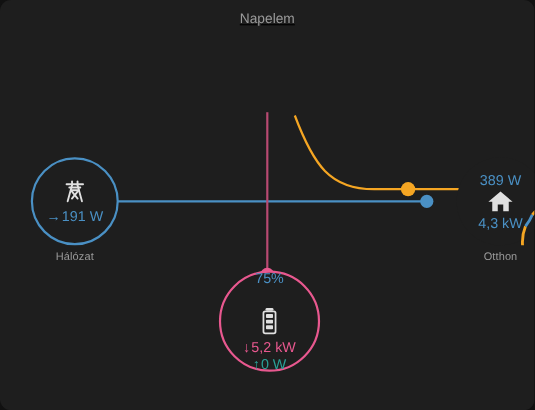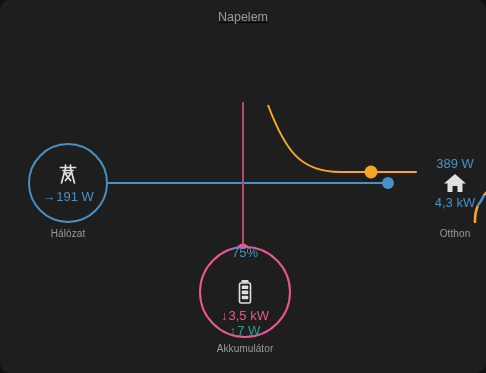--- a/index.html
+++ b/index.html
@@ -241,23 +241,22 @@
           </g>
           <g fill="#e0e0e0">
             <rect x="5.8" y="7.5" width="6.4" height="3.6" rx="0.7"></rect>
             <rect x="5.8" y="12.6" width="6.4" height="3.6" rx="0.7"></rect>
             <rect x="5.8" y="17.7" width="6.4" height="3.6" rx="0.7"></rect>
           </g>
         </svg>
       </span>
       <div class="node-value" id="battery-charge">
         <span class="arrow-glyph">↓</span>
-          <span>3,5 kW</span>
+          <span>5,2 kW</span>
       </div>
       <div class="node-value" id="battery-discharge">
         <span class="arrow-glyph">↑</span>
-          <span>7 W</span>
+          <span>0 W</span>
       </div>
     </div>
-    <div class="node-label">Akkumulátor</div>
   </div>
 
 </div>
 
 </body></html>

